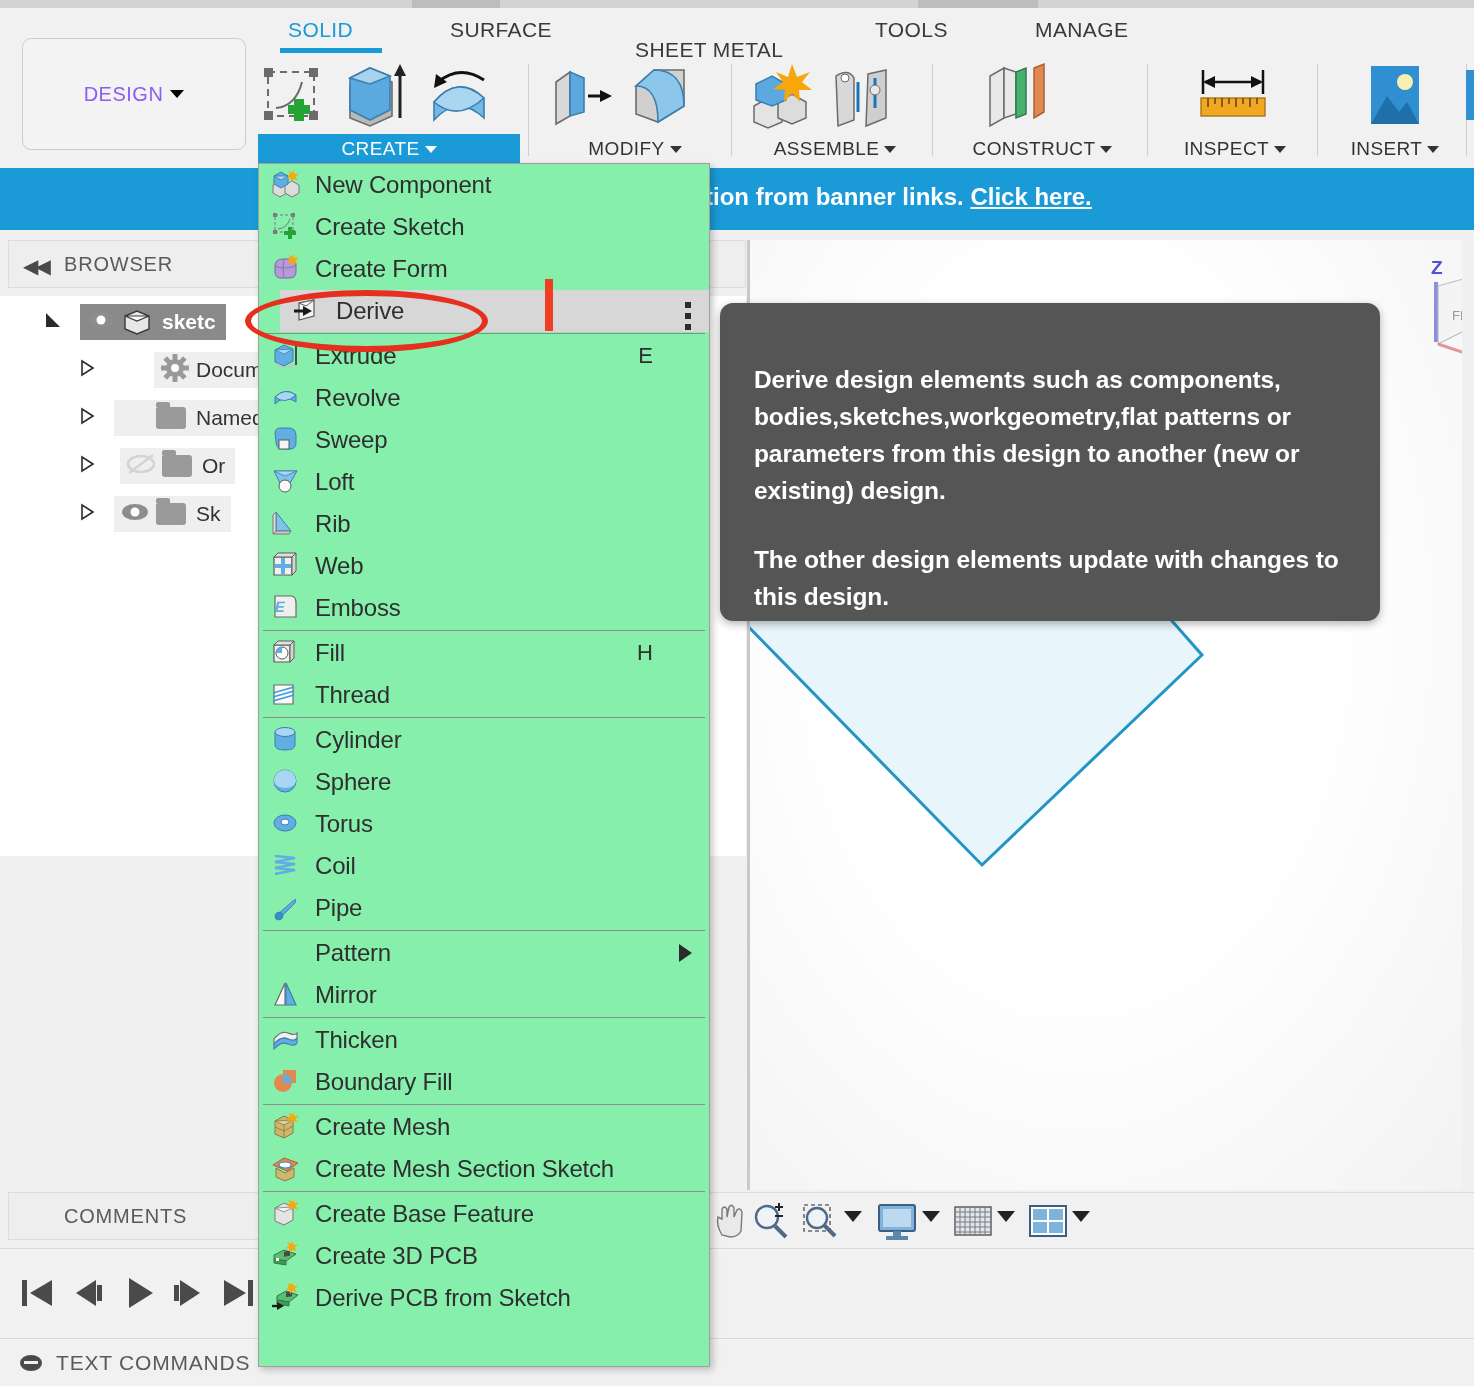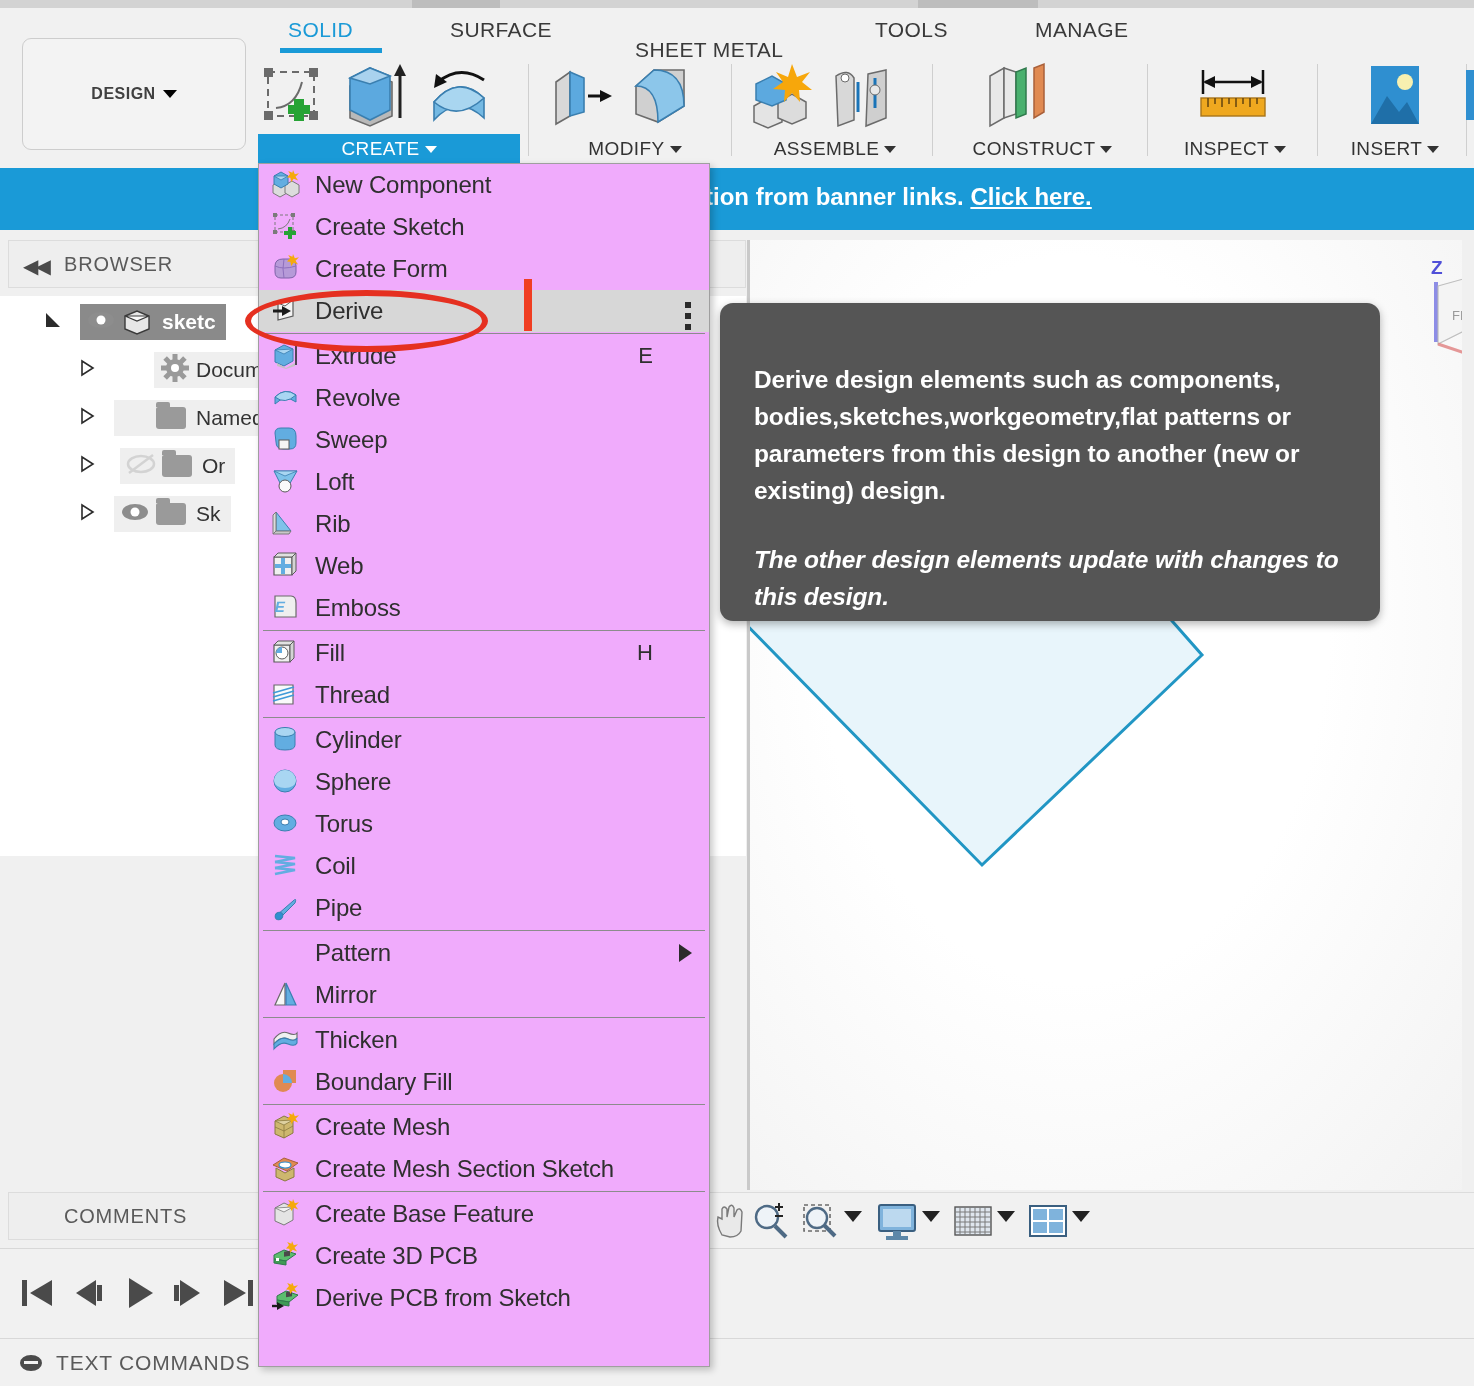--- a/index.html
+++ b/index.html
@@ -19,21 +19,21 @@
   .rtab{position:absolute;top:10px;font-size:21px;color:#3a3a3a;letter-spacing:.4px;white-space:nowrap;cursor:pointer;}
   .rtab.active{color:#1a9ad7;}
   .rtab-underline{position:absolute;height:5px;background:#1a9ad7;}
 
   
   #design-box{
     position:absolute;left:22px;top:30px;width:222px;height:110px;
     border:1px solid #cdcdcd;border-radius:9px;background:#f3f3f3;
     display:flex;align-items:center;justify-content:center;cursor:pointer;
   }
-  #design-box span{font-size:16px;font-weight:bold;color:#404040;letter-spacing:.5px;}
+  #design-box span{font-size:20px;font-weight:normal;color:#8b5cf6;letter-spacing:.5px;}
   .caret{display:inline-block;width:0;height:0;border-left:7px solid transparent;border-right:7px solid transparent;border-top:8px solid currentColor;vertical-align:middle;margin-left:7px;}
   .caret-sm{display:inline-block;width:0;height:0;border-left:6px solid transparent;border-right:6px solid transparent;border-top:7px solid currentColor;vertical-align:middle;margin-left:5px;}
 
   
   .panel{position:absolute;top:46px;height:114px;}
   .panel-icons{position:absolute;left:0;top:4px;height:78px;display:flex;align-items:flex-end;gap:14px;}
   .panel-label{
     position:absolute;left:0;bottom:4px;height:30px;line-height:30px;text-align:center;
     font-size:19px;color:#333;letter-spacing:.4px;white-space:nowrap;cursor:pointer;
   }
@@ -85,30 +85,30 @@
   #navbar{position:absolute;left:700px;top:1192px;width:774px;height:56px;background:#f1f1f1;border-top:1px solid #dcdcdc;}
   .navbtn{position:absolute;top:8px;cursor:pointer;}
 
   
   #tooltip{
     position:absolute;left:720px;top:303px;width:660px;height:318px;
     background:#555555;border-radius:13px;box-sizing:border-box;padding:58px 34px 0 34px;
     box-shadow:0 3px 9px rgba(0,0,0,.30);
   }
   #tooltip p{margin:0;color:#fff;font-size:24.5px;font-weight:bold;line-height:37px;letter-spacing:-.1px;}
-  #tooltip p.second{margin-top:32px;font-style:italic;}
+  #tooltip p.second{margin-top:32px;}
 
   
   #menu{
     position:absolute;left:258px;top:163px;width:452px;height:1204px;
-    background:#f0abfc;border:1px solid #9f9f9f;box-sizing:border-box;
+    background:#86efac;border:1px solid #9f9f9f;box-sizing:border-box;
     box-shadow:3px 3px 7px rgba(0,0,0,.22);
   }
   .mitem{position:relative;height:42px;display:flex;align-items:center;padding-left:12px;cursor:pointer;box-sizing:border-box;}
-  .mitem.highlight{background:#d7d7d7;}
+  .mitem.highlight{background:#d7d7d7;margin-left:21px;}
   .mitem .mico{width:34px;height:30px;flex:0 0 34px;margin-right:10px;position:relative;}
   .mitem .mlabel{font-size:24px;color:#2f2f2f;white-space:nowrap;letter-spacing:-.2px;}
   .mitem .mkey{position:absolute;right:56px;font-size:22px;color:#2f2f2f;}
   .mitem .msub{position:absolute;right:17px;width:0;height:0;border-top:9px solid transparent;border-bottom:9px solid transparent;border-left:13px solid #2b2b2b;}
   .mitem.noicon{padding-left:56px;}
   .mdiv{height:1px;background:#8c8c8c;margin:1px 4px;}
   #menu-dots{position:absolute;right:18px;top:12px;width:6px;}
   #menu-dots i{display:block;width:6px;height:6px;background:#2b2b2b;margin-bottom:5px;}
   #menu-redbar{position:absolute;left:265px;top:-11px;width:8px;height:52px;background:#f03e22;}
 

